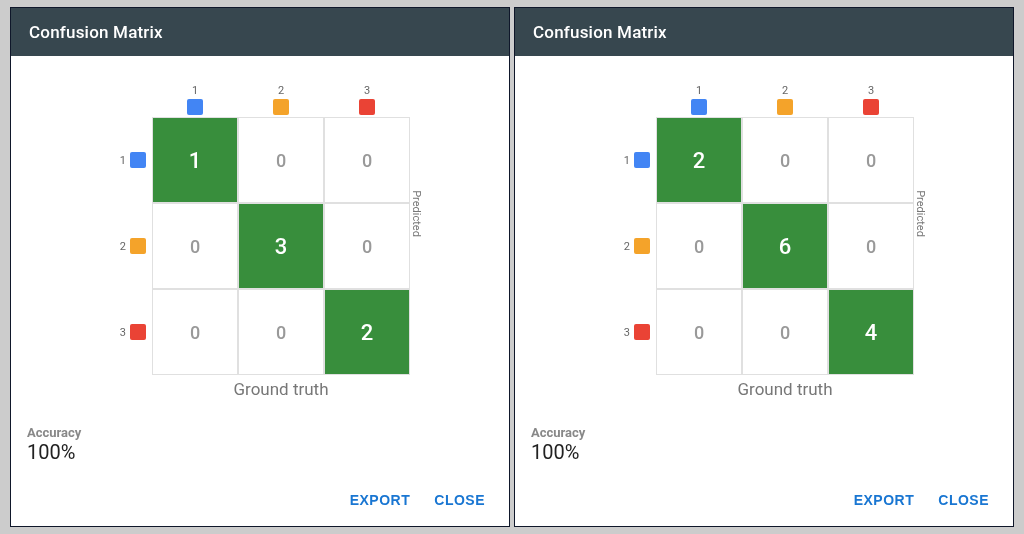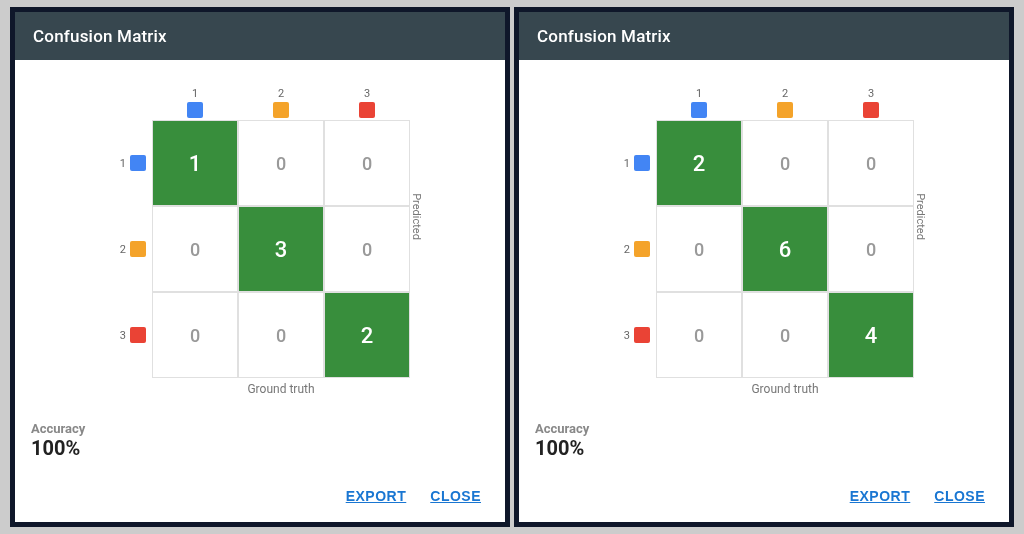--- a/index.html
+++ b/index.html
@@ -13,21 +13,21 @@
       font-family: Roboto, Arial, sans-serif;
     }
     .panels-container {
       display: flex;
       gap: 4px;
       background: #ccc;
       padding: 4px;
     }
     .panel {
       background: #fff;
-      border: 5px solid #0f172a;
+      border: 1px solid #0f172a;
       width: 500px;
       min-height: 520px;
       display: flex;
       flex-direction: column;
     }
     .panel-header {
       background: #37474f;
       color: #fff;
       padding: 14px 18px;
       font-size: 17px;
@@ -117,21 +117,21 @@
       font-size: 18px;
       background: #fff;
     }
     
     .axis-labels {
       display: flex;
       margin-left: 42px;
       justify-content: center;
     }
     .ground-truth-label {
-      font-size: 12px;
+      font-size: 17px;
       color: #777;
       text-align: center;
       width: 258px;
       margin-top: 4px;
     }
     .predicted-label-wrapper {
       position: absolute;
       right: -30px;
       top: 0;
       height: 258px;
@@ -147,39 +147,38 @@
     .accuracy-section {
       padding: 8px 0 4px 0;
     }
     .accuracy-label {
       font-size: 13px;
       color: #888;
       font-weight: bold;
     }
     .accuracy-value {
       font-size: 20px;
-      font-weight: 700;
+      font-weight: 400;
       color: #222;
     }
     .panel-footer {
       display: flex;
       justify-content: flex-end;
       gap: 8px;
       padding: 10px 16px 14px 16px;
     }
     .footer-btn {
       font-size: 14px;
       font-weight: 700;
       letter-spacing: 0.5px;
       color: #1976d2;
       background: none;
       border: none;
       cursor: pointer;
       padding: 4px 8px;
-      text-decoration: underline;
     }
   </style>
 </head>
 <body>
 
 <div class="panels-container">
 <div class="panel">
       <div class="panel-header">Confusion Matrix</div>
       <div class="panel-body">
         <div class="matrix-area">

